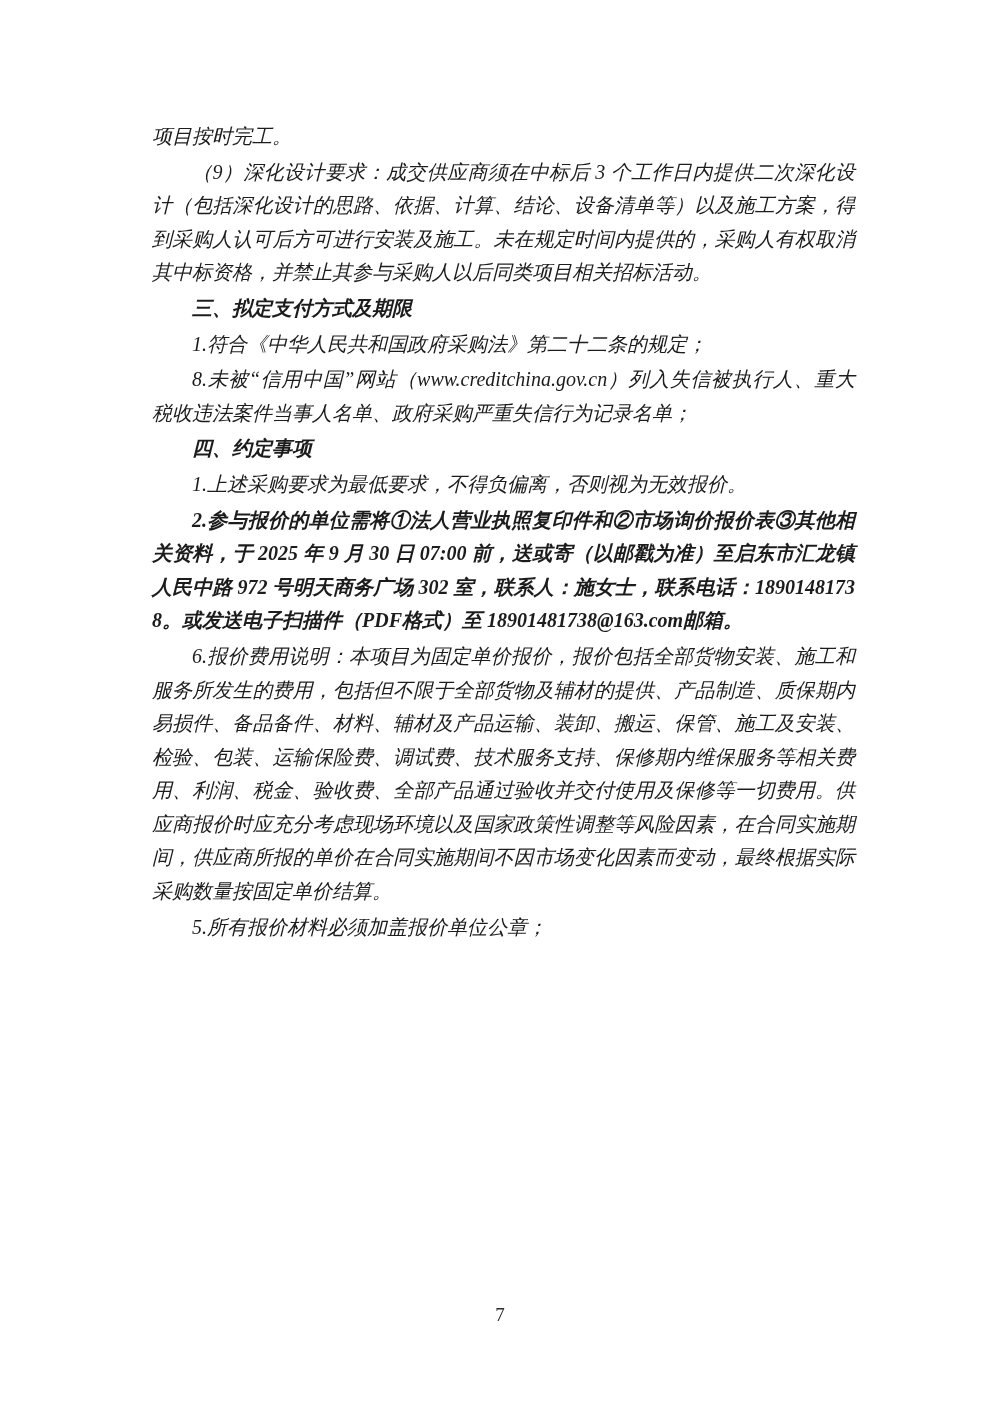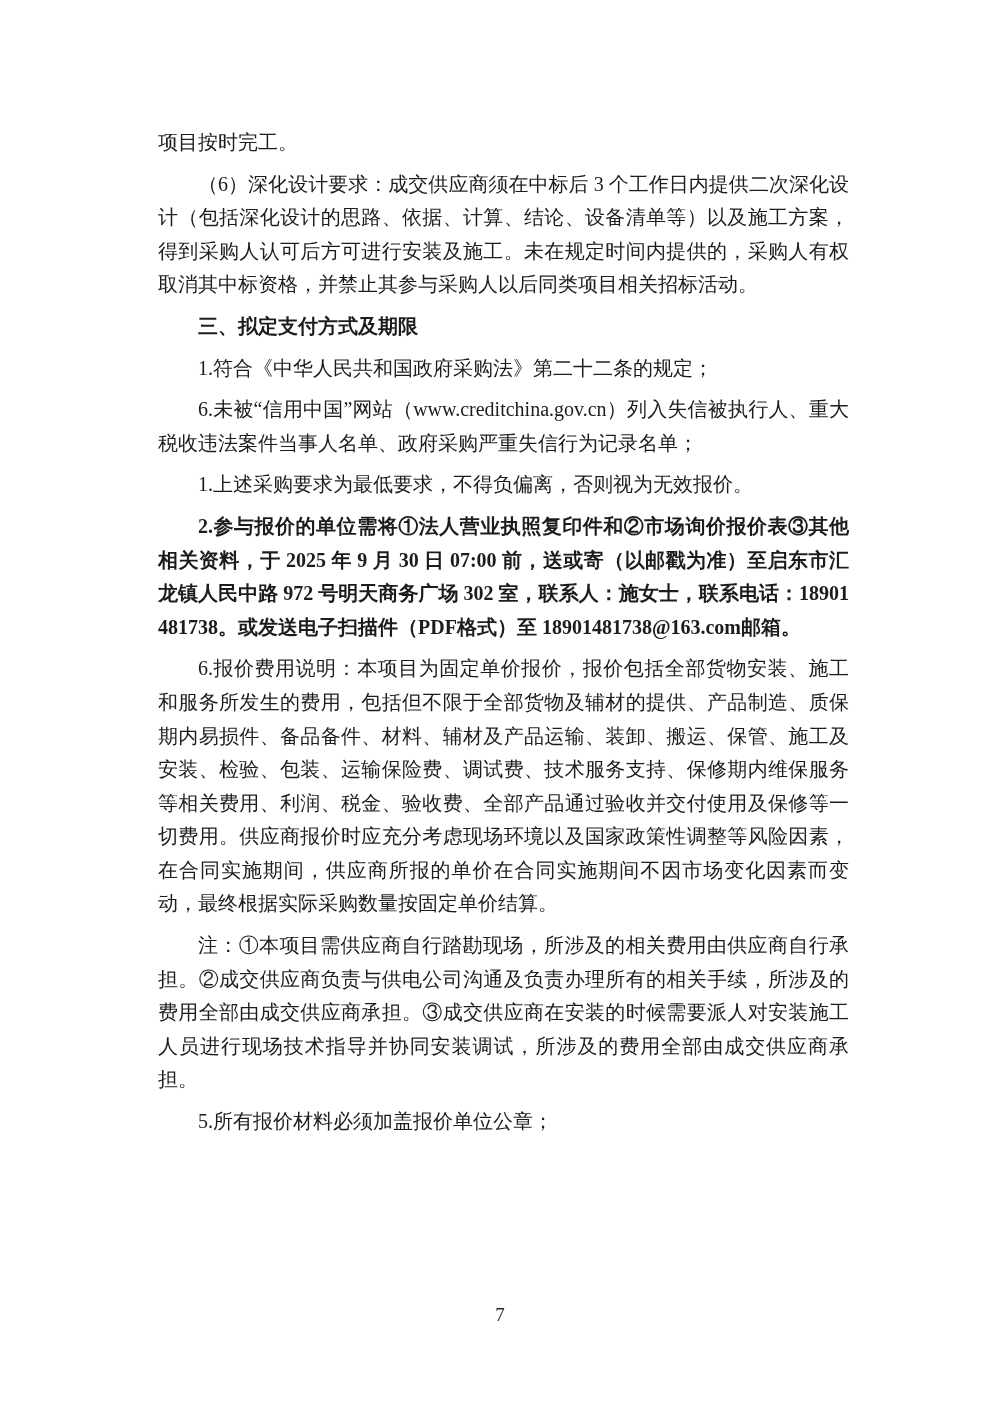--- a/index.html
+++ b/index.html
@@ -19,24 +19,25 @@
     position: absolute;
     left: 150px;
     top: 118px;
     width: 707px;
     color: #1c1c1c;
     font-size: 20px;
     line-height: 33.6px;
     text-align: justify;
   }
   .doc-body p {
-    margin: 8px;
+    margin: 2px;
     padding: 0;
     text-indent: 2em;
     word-break: break-all;
+    font-style: italic;
   }
   .doc-body p.no-indent {
     text-indent: 0;
   }
   .doc-body p.bold {
     font-weight: 700;
   }
   .page-number {
     position: absolute;
     left: 0;
@@ -46,24 +47,24 @@
     font-size: 19px;
     color: #2a2a2a;
   }
 </style>
 </head>
 <body>
 
 <div class="page">
   <div class="doc-body">
     <p class="no-indent">项目按时完工。</p>
-    <p>（6）深化设计要求：成交供应商须在中标后 3 个工作日内提供二次深化设计（包括深化设计的思路、依据、计算、结论、设备清单等）以及施工方案，得到采购人认可后方可进行安装及施工。未在规定时间内提供的，采购人有权取消其中标资格，并禁止其参与采购人以后同类项目相关招标活动。</p>
+    <p>（9）深化设计要求：成交供应商须在中标后 3 个工作日内提供二次深化设计（包括深化设计的思路、依据、计算、结论、设备清单等）以及施工方案，得到采购人认可后方可进行安装及施工。未在规定时间内提供的，采购人有权取消其中标资格，并禁止其参与采购人以后同类项目相关招标活动。</p>
     <p class="bold">三、拟定支付方式及期限</p>
     <p>1.符合《中华人民共和国政府采购法》第二十二条的规定；</p>
-    <p>6.未被“信用中国”网站（www.creditchina.gov.cn）列入失信被执行人、重大税收违法案件当事人名单、政府采购严重失信行为记录名单；</p>
+    <p>8.未被“信用中国”网站（www.creditchina.gov.cn）列入失信被执行人、重大税收违法案件当事人名单、政府采购严重失信行为记录名单；</p>
+    <p class="bold">四、约定事项</p>
     <p>1.上述采购要求为最低要求，不得负偏离，否则视为无效报价。</p>
     <p class="bold">2.参与报价的单位需将①法人营业执照复印件和②市场询价报价表③其他相关资料，于 2025 年 9 月 30 日 07:00 前，送或寄（以邮戳为准）至启东市汇龙镇人民中路 972 号明天商务广场 302 室，联系人：施女士，联系电话：18901481738。或发送电子扫描件（PDF格式）至 18901481738@163.com邮箱。</p>
     <p>6.报价费用说明：本项目为固定单价报价，报价包括全部货物安装、施工和服务所发生的费用，包括但不限于全部货物及辅材的提供、产品制造、质保期内易损件、备品备件、材料、辅材及产品运输、装卸、搬运、保管、施工及安装、检验、包装、运输保险费、调试费、技术服务支持、保修期内维保服务等相关费用、利润、税金、验收费、全部产品通过验收并交付使用及保修等一切费用。供应商报价时应充分考虑现场环境以及国家政策性调整等风险因素，在合同实施期间，供应商所报的单价在合同实施期间不因市场变化因素而变动，最终根据实际采购数量按固定单价结算。</p>
-    <p>注：①本项目需供应商自行踏勘现场，所涉及的相关费用由供应商自行承担。②成交供应商负责与供电公司沟通及负责办理所有的相关手续，所涉及的费用全部由成交供应商承担。③成交供应商在安装的时候需要派人对安装施工人员进行现场技术指导并协同安装调试，所涉及的费用全部由成交供应商承担。</p>
     <p>5.所有报价材料必须加盖报价单位公章；</p>
   </div>
   <div class="page-number">7</div>
 </div>
 
 </body></html>

